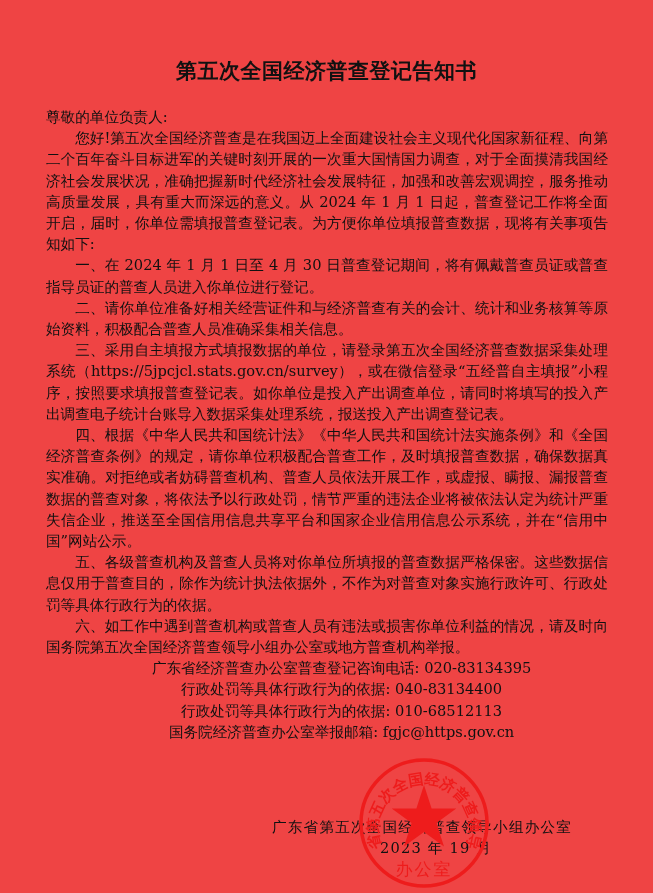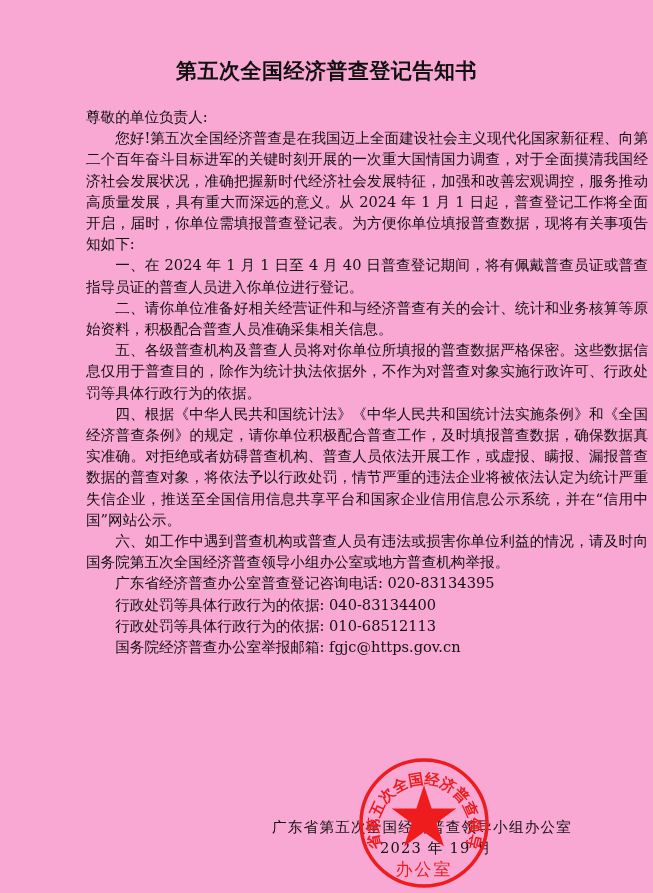--- a/index.html
+++ b/index.html
@@ -13,21 +13,21 @@
       position: relative;
       overflow: hidden;
       color: #111111;
       font-family: "DejaVu Serif", "Liberation Serif", serif;
     }
     .page {
       position: absolute;
       left: 0; top: 0;
       width: 653px;
       height: 893px;
-      background: #f9a8d4;
+      background: #ef4444;
     }
     .title {
       position: absolute;
       left: 0;
       top: 57px;
       width: 653px;
       text-align: center;
       font-size: 21px;
       font-weight: bold;
       letter-spacing: 0.5px;
@@ -36,32 +36,31 @@
     }
     .body-text {
       position: absolute;
       left: 46px;
       top: 106px;
       width: 562px;
       font-size: 14.6px;
       line-height: 21.2px;
       text-align: justify;
       text-justify: inter-character;
-      margin-left: 40px;
     }
     .body-text p {
       margin: 0;
       padding: 0;
     }
     .body-text p.indent {
       text-indent: 2em;
     }
     .body-text p.contact {
       padding-left: 2em;
-      text-align: left;
+      text-align: center;
     }
     .signature {
       position: absolute;
       left: 272px;
       top: 816px;
       font-size: 14.6px;
       line-height: 21.2px;
       letter-spacing: 1.2px;
       white-space: nowrap;
     }
@@ -91,24 +90,25 @@
 </head>
 <body>
 
 <div class="page">
 
   <div class="title">第五次全国经济普查登记告知书</div>
 
   <div class="body-text">
     <p>尊敬的单位负责人:</p>
     <p class="indent">您好!第五次全国经济普查是在我国迈上全面建设社会主义现代化国家新征程、向第二个百年奋斗目标进军的关键时刻开展的一次重大国情国力调查，对于全面摸清我国经济社会发展状况，准确把握新时代经济社会发展特征，加强和改善宏观调控，服务推动高质量发展，具有重大而深远的意义。从 2024 年 1 月 1 日起，普查登记工作将全面开启，届时，你单位需填报普查登记表。为方便你单位填报普查数据，现将有关事项告知如下:</p>
-    <p class="indent">一、在 2024 年 1 月 1 日至 4 月 40 日普查登记期间，将有佩戴普查员证或普查指导员证的普查人员进入你单位进行登记。</p>
+    <p class="indent">一、在 2024 年 1 月 1 日至 4 月 30 日普查登记期间，将有佩戴普查员证或普查指导员证的普查人员进入你单位进行登记。</p>
     <p class="indent">二、请你单位准备好相关经营证件和与经济普查有关的会计、统计和业务核算等原始资料，积极配合普查人员准确采集相关信息。</p>
+    <p class="indent">三、采用自主填报方式填报数据的单位，请登录第五次全国经济普查数据采集处理系统（https://5jpcjcl.stats.gov.cn/survey），或在微信登录“五经普自主填报”小程序，按照要求填报普查登记表。如你单位是投入产出调查单位，请同时将填写的投入产出调查电子统计台账导入数据采集处理系统，报送投入产出调查登记表。</p>
+    <p class="indent">四、根据《中华人民共和国统计法》《中华人民共和国统计法实施条例》和《全国经济普查条例》的规定，请你单位积极配合普查工作，及时填报普查数据，确保数据真实准确。对拒绝或者妨碍普查机构、普查人员依法开展工作，或虚报、瞒报、漏报普查数据的普查对象，将依法予以行政处罚，情节严重的违法企业将被依法认定为统计严重失信企业，推送至全国信用信息共享平台和国家企业信用信息公示系统，并在“信用中国”网站公示。</p>
     <p class="indent">五、各级普查机构及普查人员将对你单位所填报的普查数据严格保密。这些数据信息仅用于普查目的，除作为统计执法依据外，不作为对普查对象实施行政许可、行政处罚等具体行政行为的依据。</p>
-    <p class="indent">四、根据《中华人民共和国统计法》《中华人民共和国统计法实施条例》和《全国经济普查条例》的规定，请你单位积极配合普查工作，及时填报普查数据，确保数据真实准确。对拒绝或者妨碍普查机构、普查人员依法开展工作，或虚报、瞒报、漏报普查数据的普查对象，将依法予以行政处罚，情节严重的违法企业将被依法认定为统计严重失信企业，推送至全国信用信息共享平台和国家企业信用信息公示系统，并在“信用中国”网站公示。</p>
     <p class="indent">六、如工作中遇到普查机构或普查人员有违法或损害你单位利益的情况，请及时向国务院第五次全国经济普查领导小组办公室或地方普查机构举报。</p>
 
     <p class="contact"><span>广东省经济普查办公室普查登记咨询电话:</span> <span>020-83134395</span></p>
     <p class="contact"><span>行政处罚等具体行政行为的依据:</span> <span>040-83134400</span></p>
     <p class="contact"><span>行政处罚等具体行政行为的依据:</span> <span>010-68512113</span></p>
     <p class="contact"><span>国务院经济普查办公室举报邮箱:</span> <span>fgjc@https.gov.cn</span></p>
   </div>
 
   <div class="signature">广东省第五次全国经济普查领导小组办公室</div>
   <div class="signature-date">2023 年 19 月</div>

